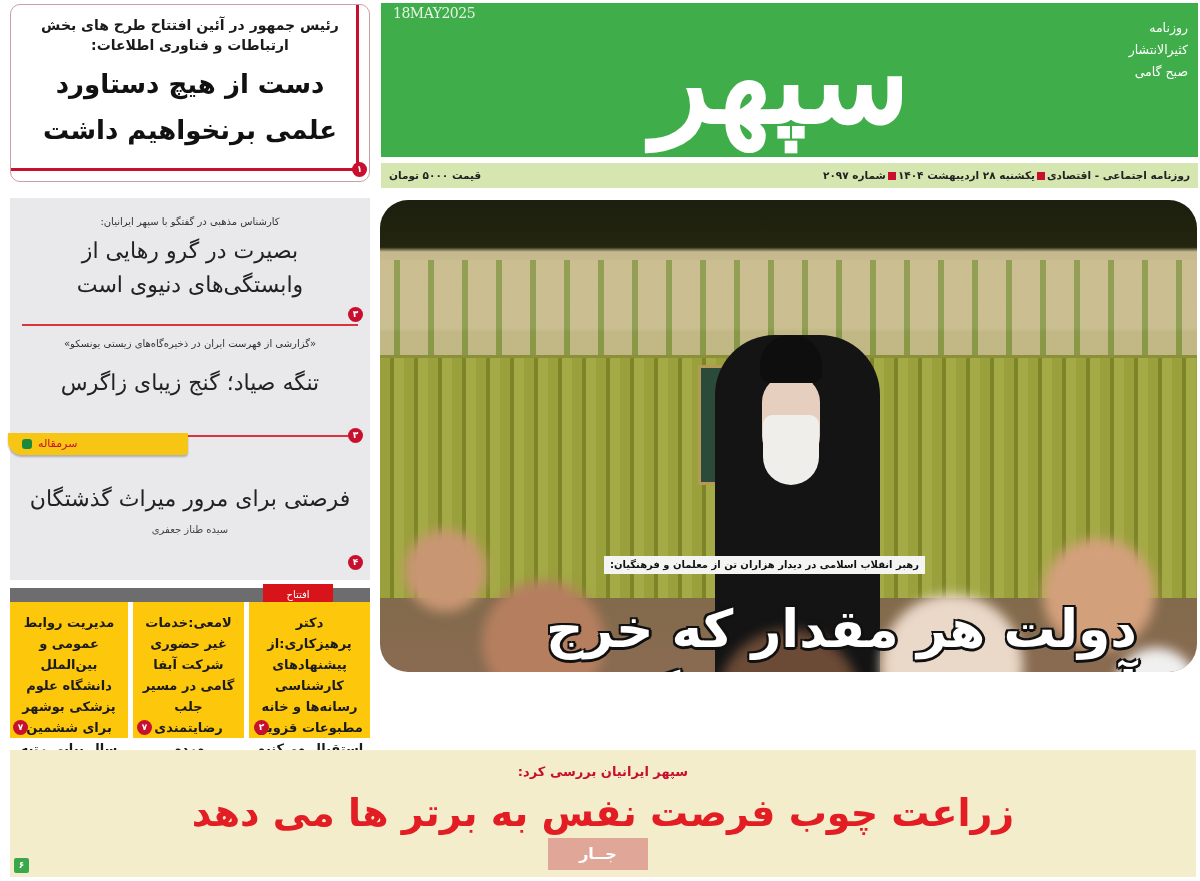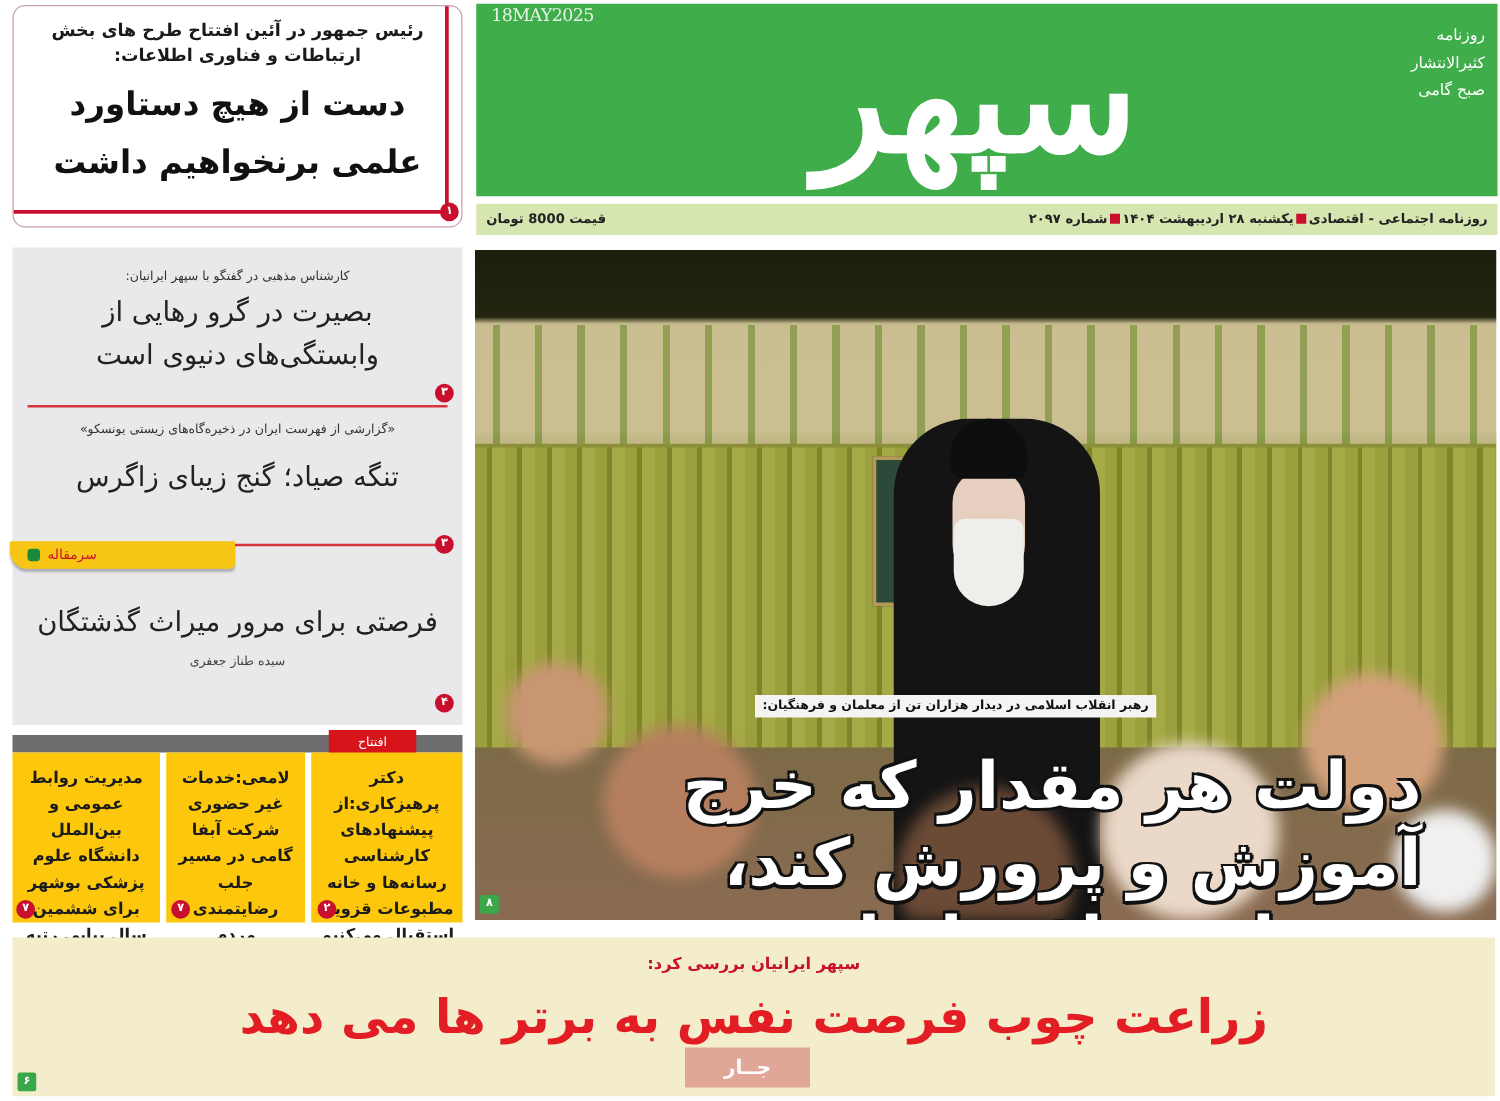--- a/index.html
+++ b/index.html
@@ -64,22 +64,23 @@
   
   .preview-bar { position:absolute; left:10px; top:588px; width:360px; height:14px; background:#6d6d6f; }
   .preview-tab { position:absolute; left:263px; top:584px; width:70px; height:22px; background:#d7141a; color:#fff; font-size:10px; text-align:center; line-height:22px; }
   .preview-card {
     position:absolute; top:602px; height:136px; background:#fdc70b; text-align:center;
     font-weight:bold; font-size:13px; line-height:21px; color:#1b1b1b; padding:10px 6px 0;
   }
 
   
   .photo {
-    position:absolute; left:380px; top:200px; width:817px; height:536px; overflow:hidden;
+    position:absolute; left:380px; top:200px; width:817px; height:472px; overflow:hidden;
     background: linear-gradient(180deg, #1d1f0f 0%, #23250f 10%, #c6b98e 11%, #c9be92 27%, #8c8f3a 28%, #8a9033 60%, #7a6a45 70%, #8a6b52 100%);
+    border-radius: 28px;
   }
   .photo .frieze { position:absolute; left:0; top:60px; width:100%; height:95px;
     background: repeating-linear-gradient(90deg, #cbbf92 0 14px, #889a4a 14px 20px, #cbbf92 20px 34px);
     opacity:0.85; }
   .photo .curtain { position:absolute; left:0; top:158px; width:100%; height:240px;
     background: repeating-linear-gradient(90deg, #9aa03c 0 10px, #7e8528 10px 14px, #a4aa45 14px 24px); }
   .photo .portrait { position:absolute; left:318px; top:165px; width:42px; height:120px; background:#2c4a3a; border:3px solid #b59a55; }
   .photo .figure { position:absolute; left:335px; top:135px; width:165px; height:401px;
     background: radial-gradient(ellipse at 50% 20%, #e9e3dc 0 14%, #141414 15% 100%); border-radius:60px 60px 0 0; }
   .photo .figure-face { position:absolute; left:382px; top:175px; width:58px; height:90px; background:#e7cfc0; border-radius:28px 28px 30px 30px; }
@@ -127,21 +128,21 @@
     <div>روزنامه</div>
     <div>کثیرالانتشار</div>
     <div>صبح گامی</div>
   </div>
 </div>
 
 <div class="info-bar">
   <span class="right">
     <span>روزنامه اجتماعی - اقتصادی</span><span class="sq"></span><span>یکشنبه ۲۸ اردیبهشت ۱۴۰۴</span><span class="sq"></span><span>شماره ۲۰۹۷</span>
   </span>
-  <span class="left">قیمت 8000 تومان</span>
+  <span class="left">قیمت ۵۰۰۰ تومان</span>
 </div>
 
 <div class="left-col"></div>
 
 <div class="story" style="top:214px; left:10px;">
   <div class="kick">کارشناس مذهبی در گفتگو با سپهر ایرانیان:</div>
   <div class="title">بصیرت در گرو رهایی از وابستگی‌های دنیوی است</div>
 </div>
 <div class="page-badge" style="left:348px; top:307px;">۳</div>
 <div class="divider" style="left:22px; top:324px;"></div>

